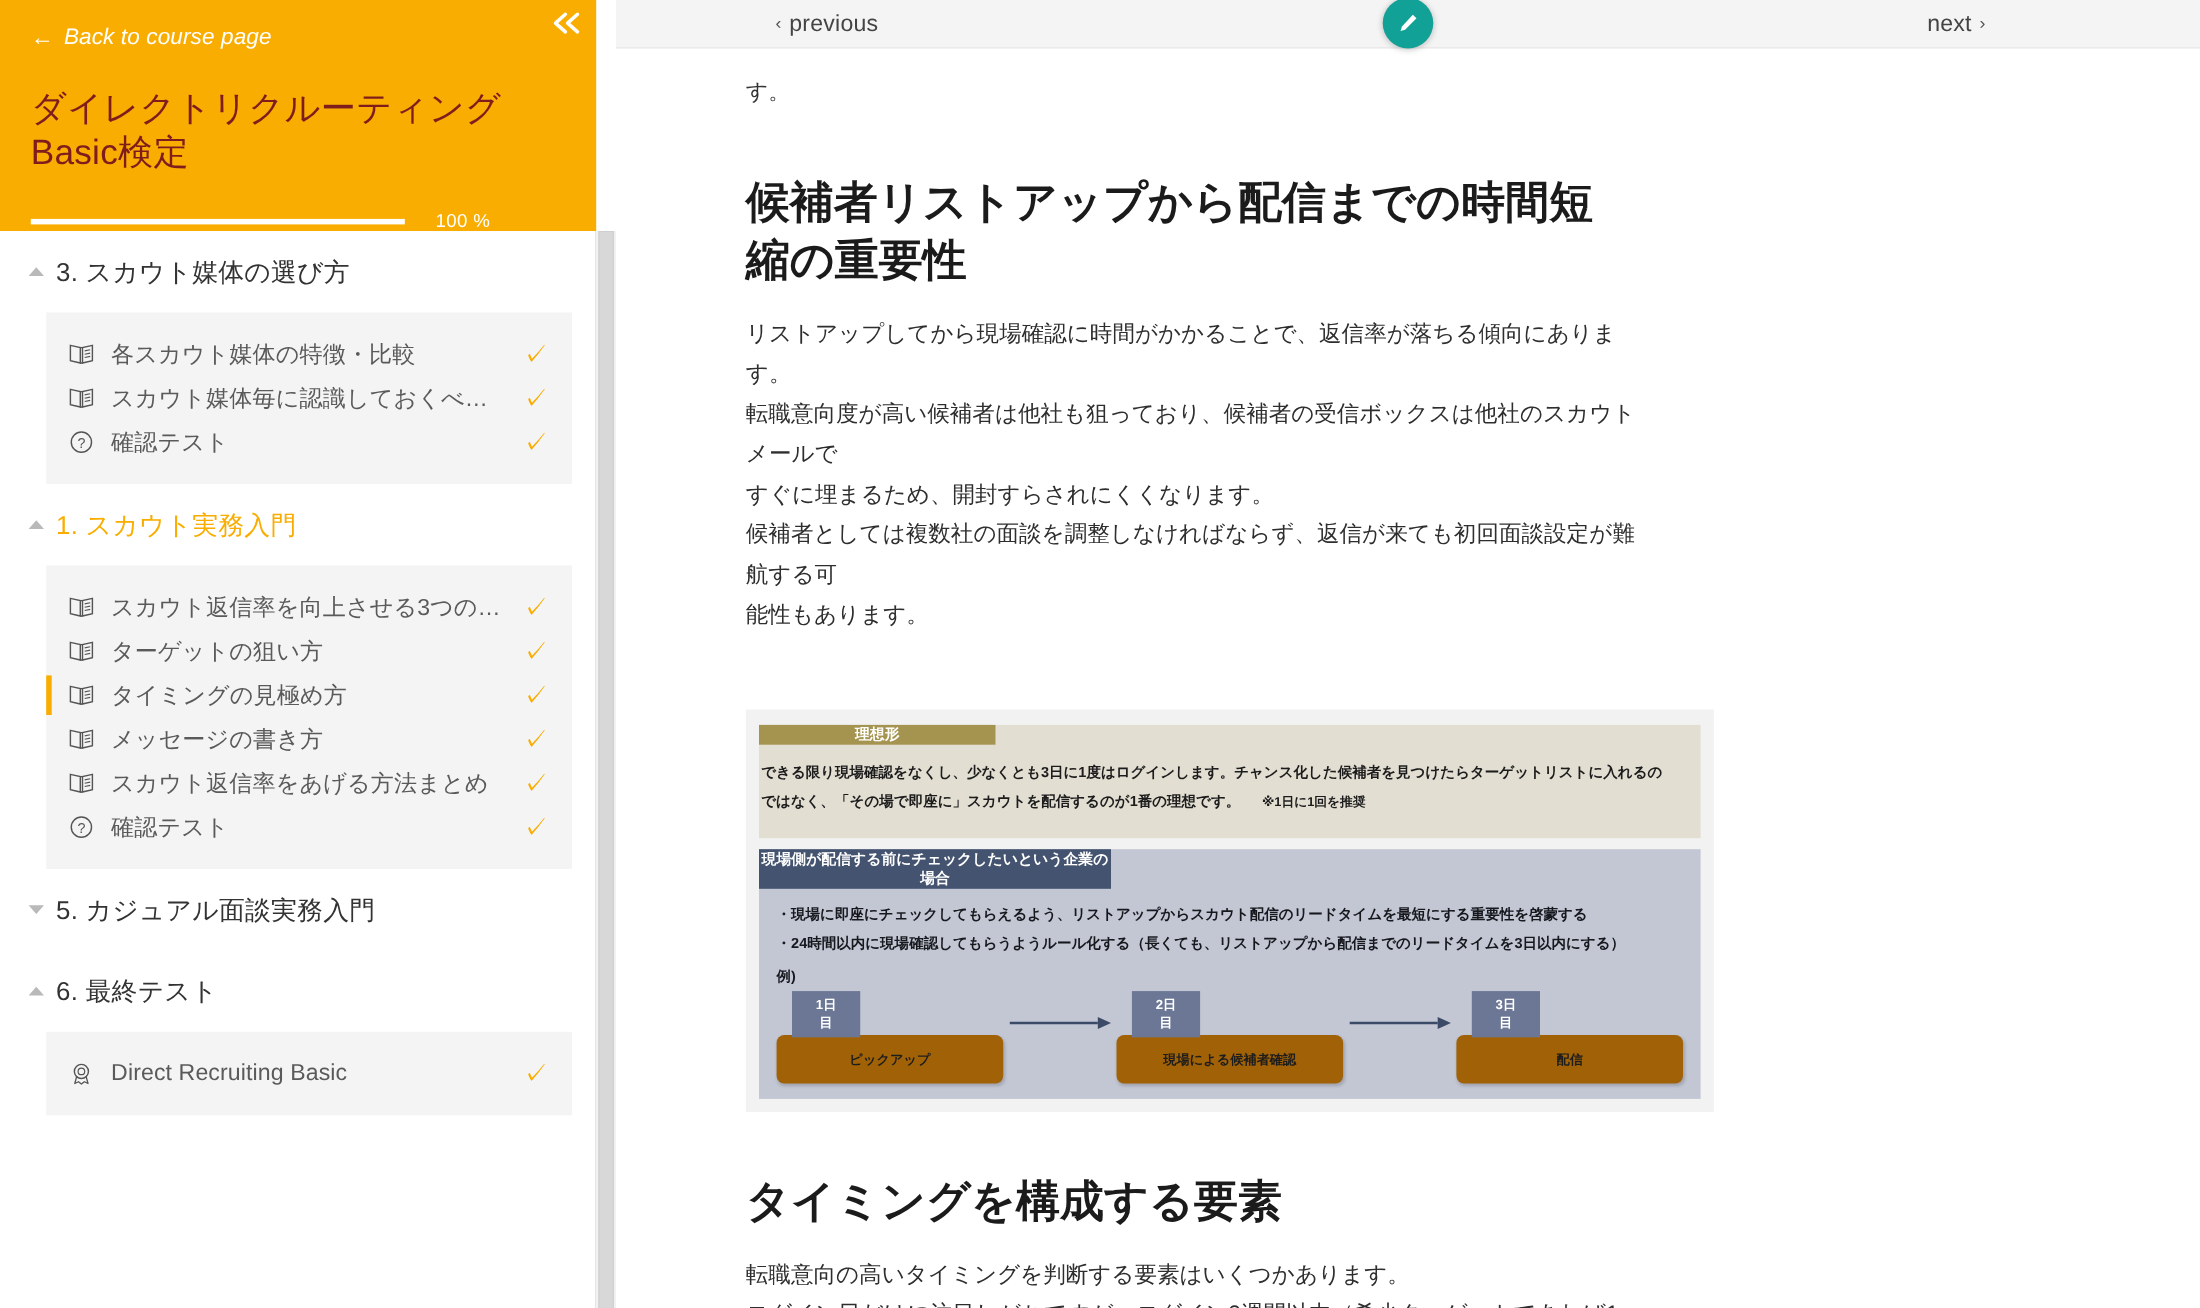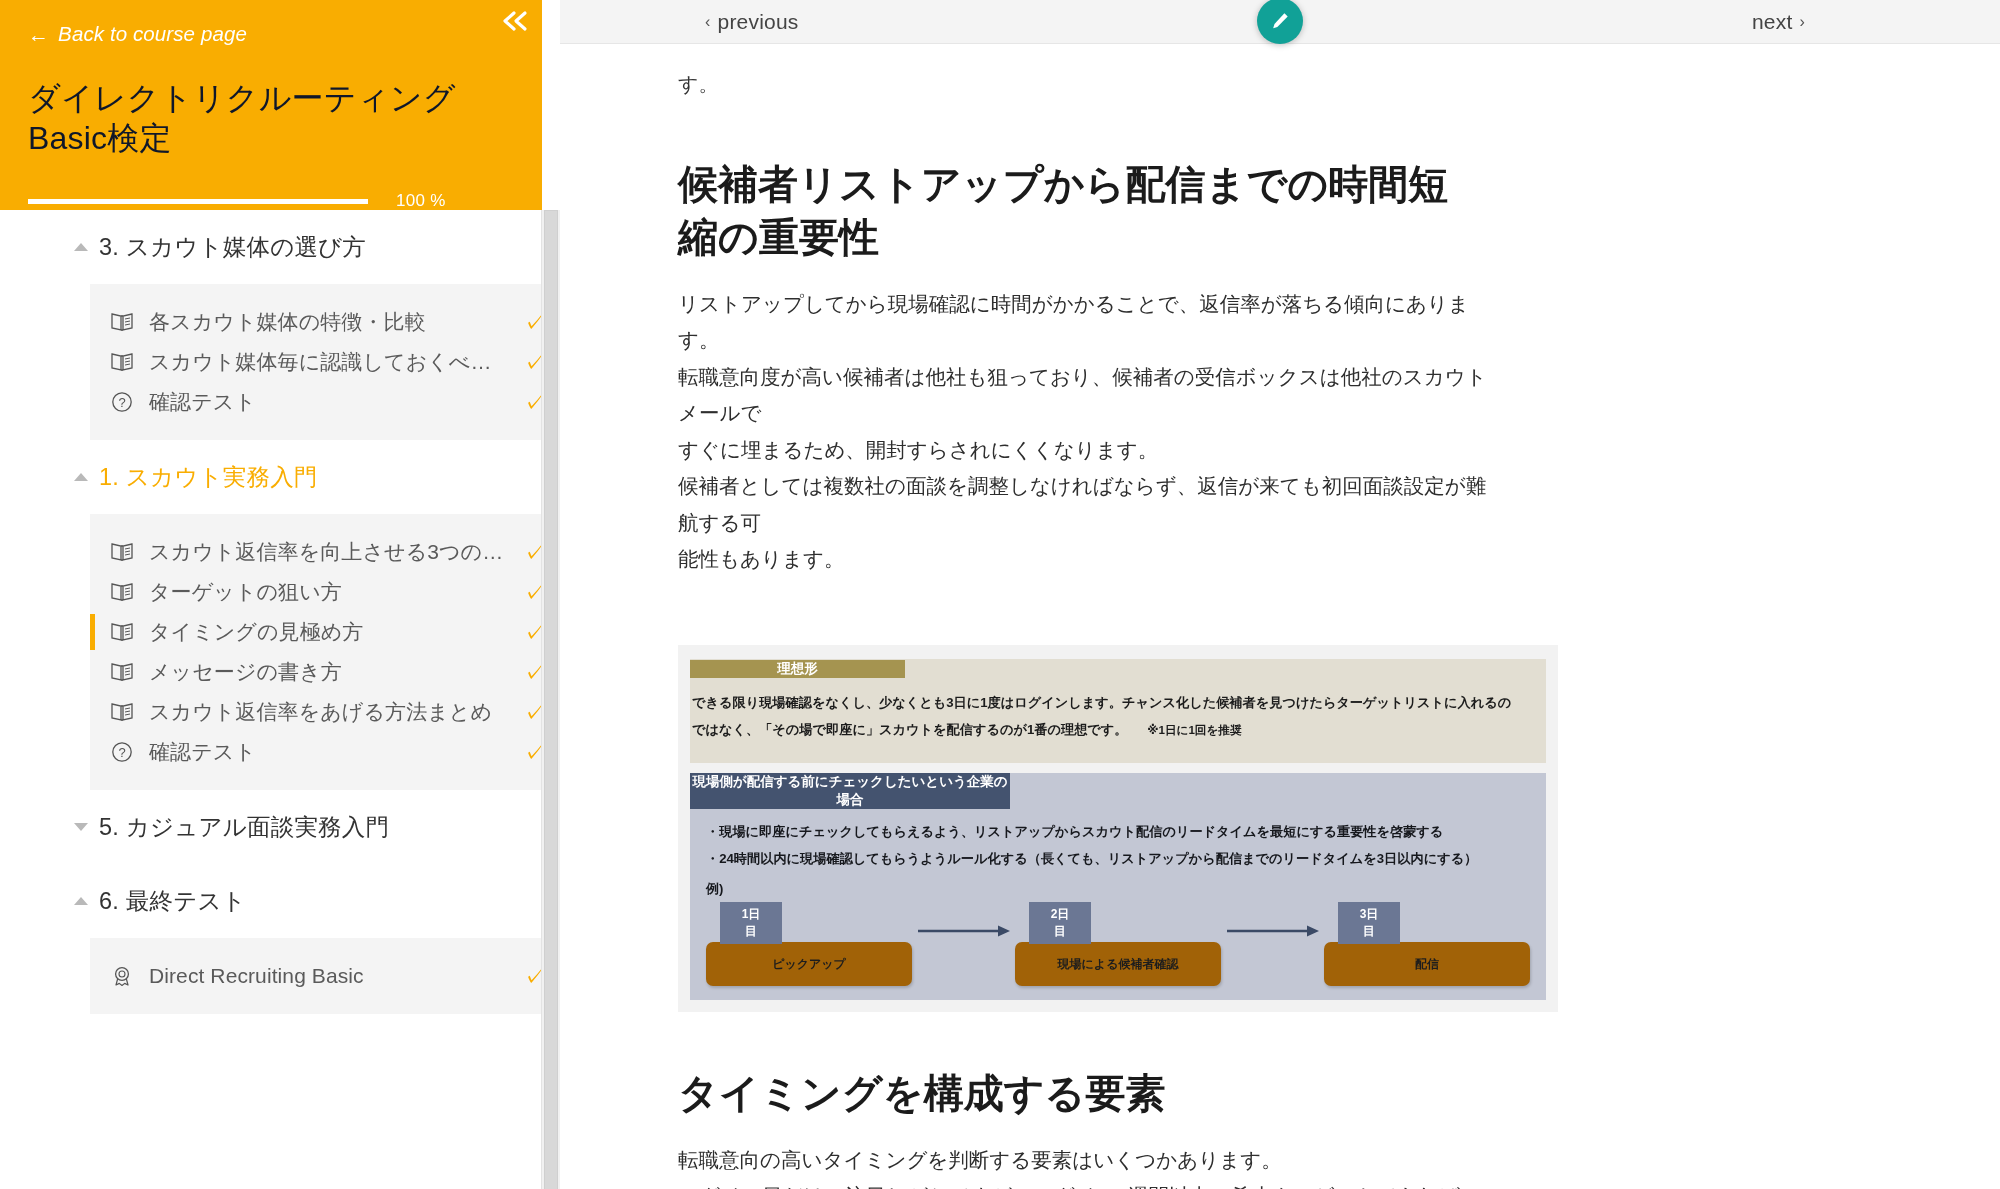--- a/index.html
+++ b/index.html
@@ -48,21 +48,21 @@
     position: relative; top: 0px;
   }
   .collapse-btn {
     position: absolute; right: 30px; top: 8px;
     color: #ffffff;
     cursor: pointer;
     line-height: 1;
     display: flex;
   }
   .course-title {
-    color: #0f172a;
+    color: #7f1d1d;
     font-size: 32px;
     font-weight: 400;
     letter-spacing: .2px;
     margin-top: 32px;
     line-height: 1.25;
   }
   .progress-row {
     display: flex; align-items: center; gap: 28px;
     margin-top: 33px;
   }
@@ -74,21 +74,20 @@
   .progress-fill { height: 5px; background: #ffffff; }
   .progress-pct {
     color: #ffffff; font-size: 17px; letter-spacing: .3px;
     white-space: nowrap;
   }
 
   .sb-body {
     width: 542px;
     background: #ffffff;
     padding-bottom: 40px;
-    padding-left: 48px;
   }
   .section { width: 542px; }
   .section-head {
     display: flex; align-items: center; gap: 11px;
     padding: 21px 0 21px 22px;
     cursor: pointer;
     user-select: none;
   }
   .tri {
     width: 0; height: 0; flex: 0 0 auto;

